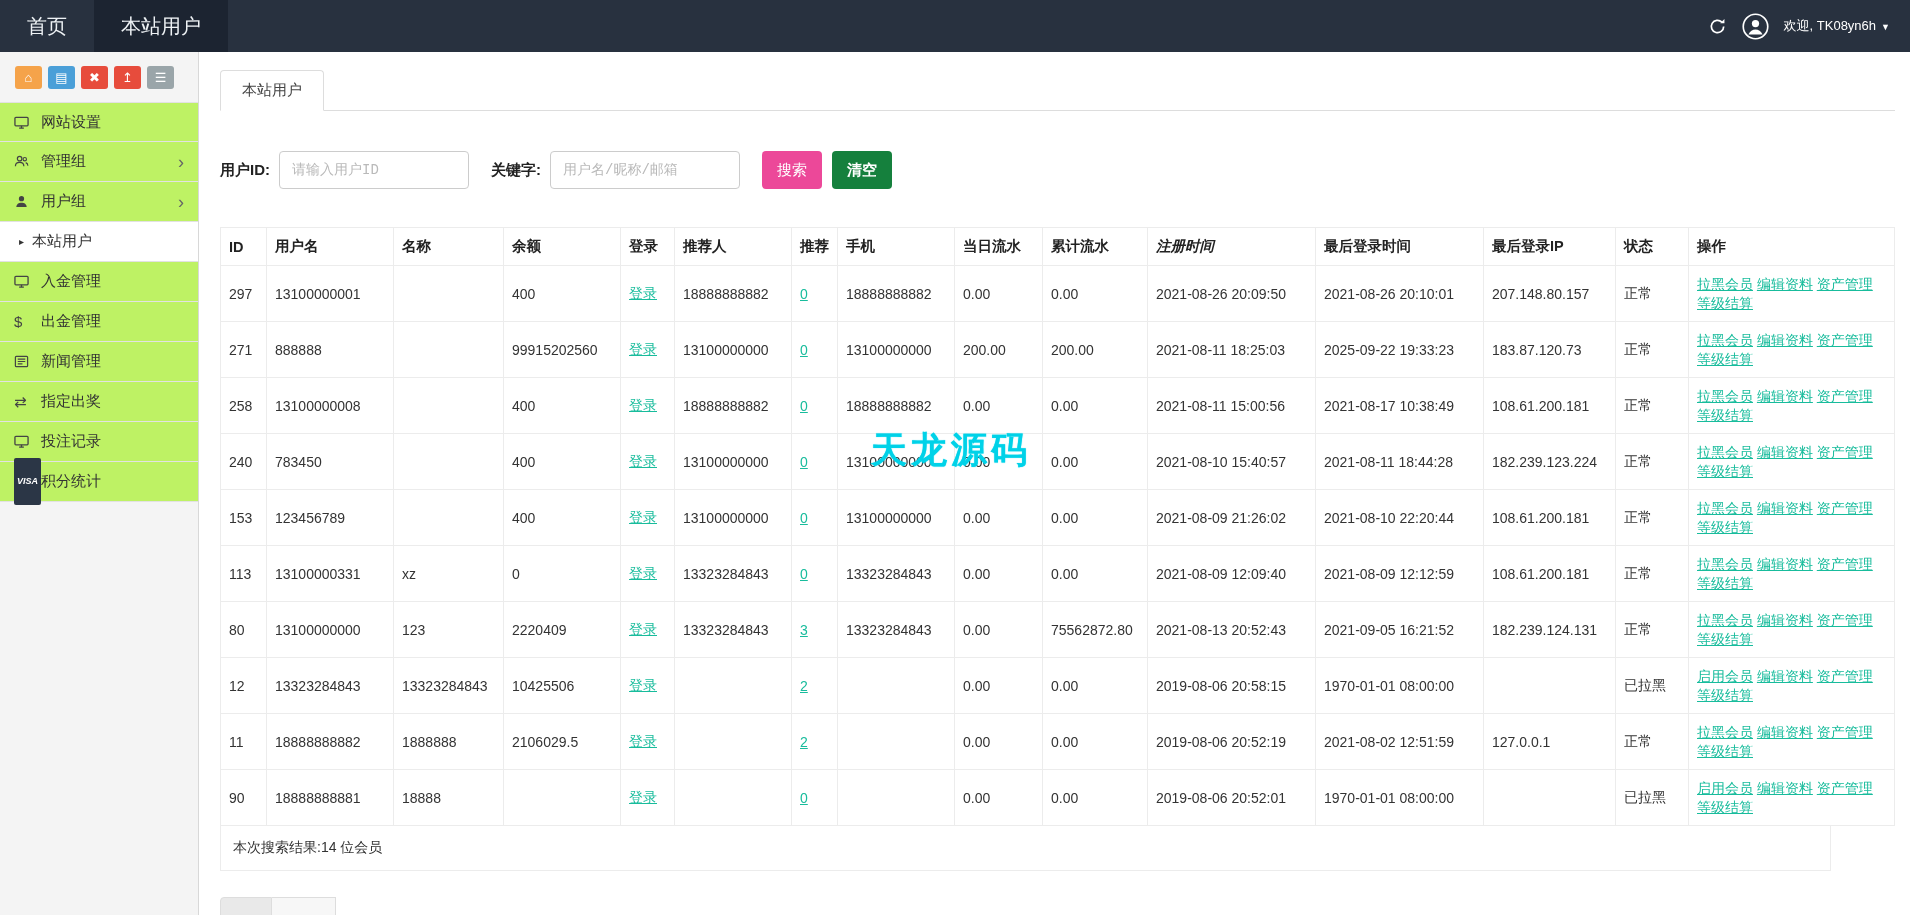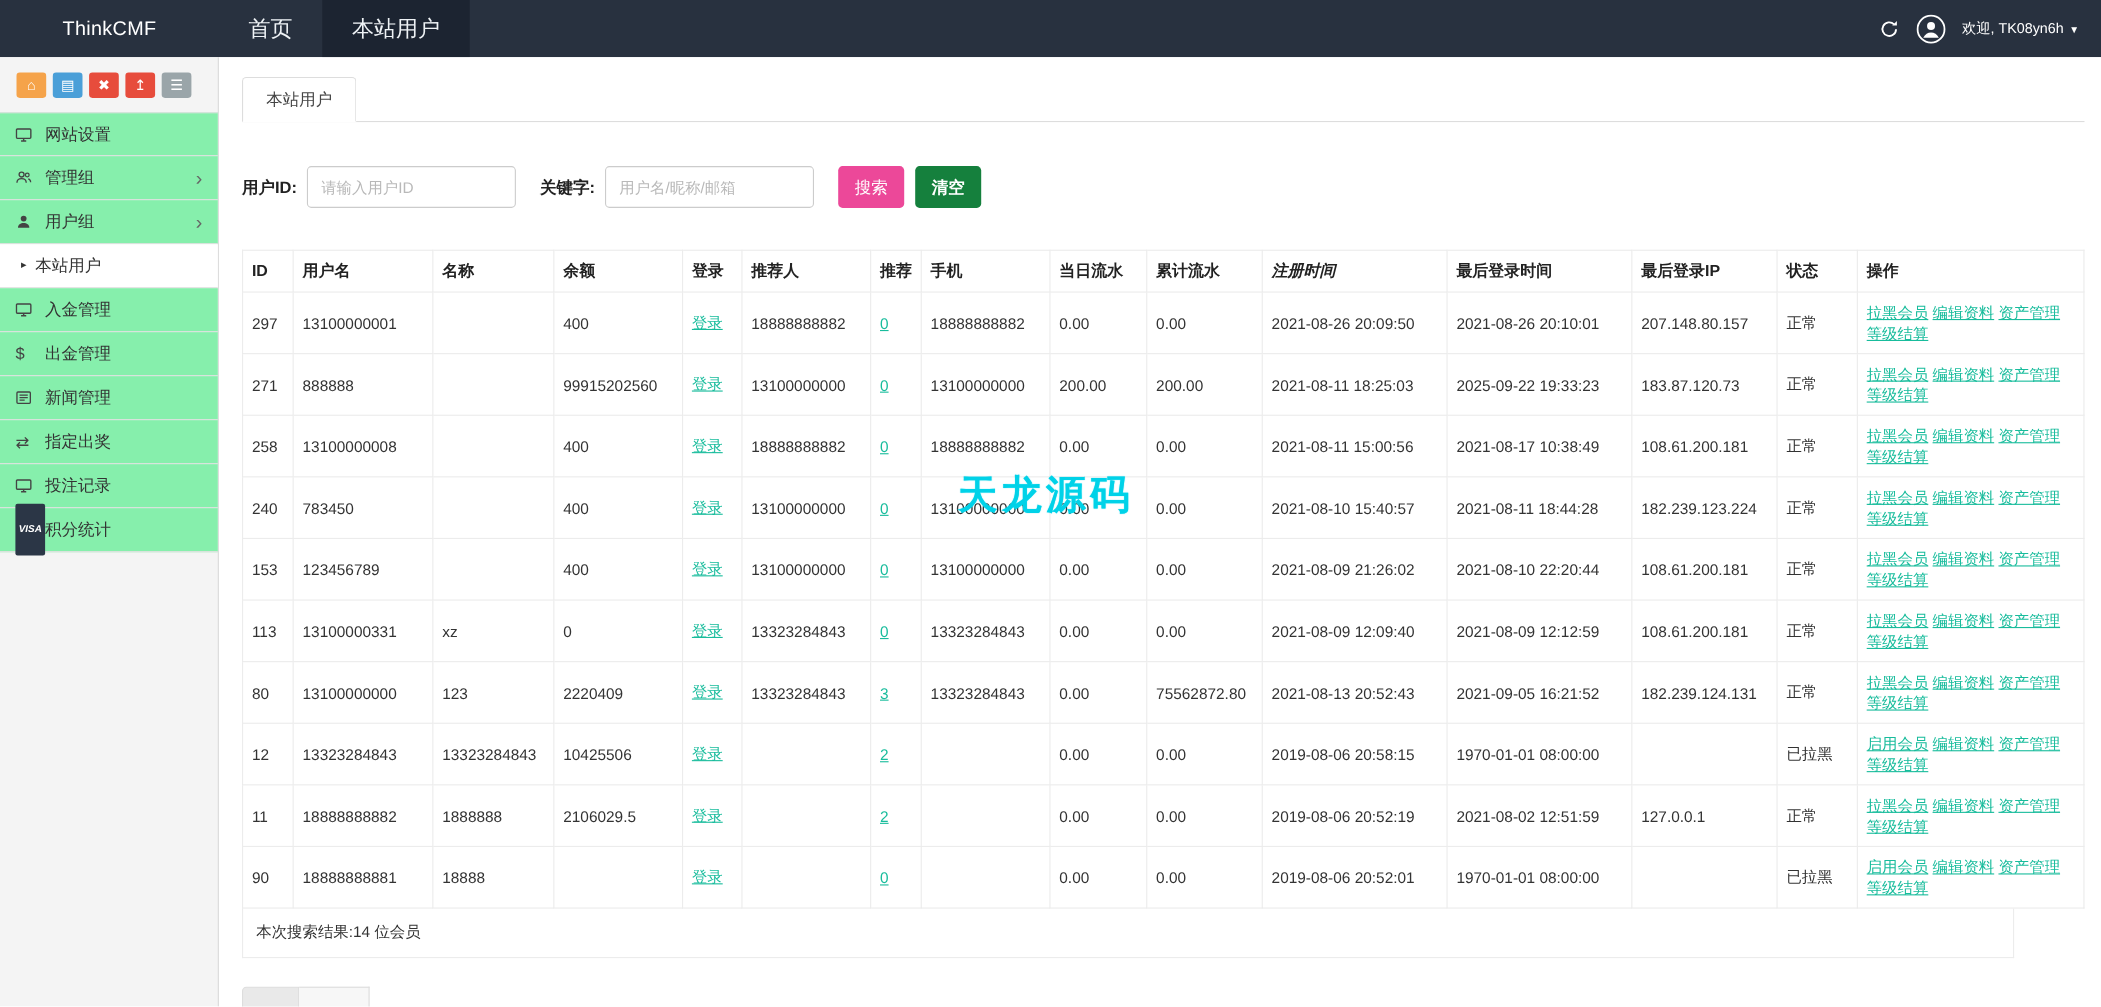--- a/index.html
+++ b/index.html
@@ -24,41 +24,41 @@
   .layout { display:flex; height:863px; }
   .sidebar { width:199px; flex-shrink:0; background:#f4f4f4; border-right:1px solid #d8d8d8; }
   .quick-icons { display:flex; gap:6px; padding:14px 15px 13px; }
   .qicon { width:27px; height:23px; border-radius:3px; color:#fff; font-size:13px;
            display:flex; align-items:center; justify-content:center; cursor:pointer; }
   .q-orange { background:#f5a34a; } .q-blue { background:#4a9fd8; }
   .q-red { background:#e74c3c; } .q-gray { background:#9aa5a9; }
 
   .menu { list-style:none; }
   .menu-item { height:40px; display:flex; align-items:center; padding:0 14px; font-size:15px;
-               color:#333; border-bottom:1px solid #e2e2e2; background:#86efac; cursor:pointer; }
+               color:#333; border-bottom:1px solid #e2e2e2; background:#bef264; cursor:pointer; }
   .menu-item:first-child { border-top:1px solid #e2e2e2; }
   .menu-item .mi { width:27px; display:inline-flex; align-items:center; color:#444; font-size:15px; }
   .menu-item .chev { margin-left:auto; color:#666; font-size:18px; line-height:1; }
   .menu-item.submenu { background:#fff; padding-left:19px; }
   .menu-item.submenu .arrow { font-size:10px; margin-right:8px; color:#333; }
   .visa-badge { display:inline-block; background:#2b3646; color:#fff; font-size:9px;
                 font-weight:bold; font-style:italic; border-radius:2px; padding:19px 3px; line-height:1; }
 
   
   .main { flex:1; position:relative; background:#fff; padding:18px 0 0 21px; }
   .tabstrip { width:1675px; border-bottom:1px solid #ddd; }
   .tab { display:inline-block; padding:10px 21px; font-size:15px; color:#444; background:#fff;
          border:1px solid #ddd; border-bottom:1px solid #fff; border-radius:4px 4px 0 0;
          margin-bottom:-1px; cursor:pointer; }
 
   .filter-bar { margin-top:40px; display:flex; align-items:center; font-size:15px; color:#222; }
   .filter-label { font-weight:bold; margin-right:9px; }
   .filter-input { width:190px; height:38px; border:1px solid #ccc; border-radius:4px;
                   padding:0 12px; font-size:14px; color:#be185d; margin-right:22px;
-                  font-family:Liberation Sans, sans-serif; outline:none; }
+                  font-family:Liberation Mono, monospace; outline:none; }
   .filter-input::placeholder { color:#b9b9b9; }
   .btn { height:38px; border:none; border-radius:4px; color:#fff; font-size:15px;
          padding:0 15px; cursor:pointer; margin-right:10px; font-family:inherit; }
   .btn-search { background:#ec4899; }
   .btn-clear { background:#15803d;font-weight:bold; }
 
   .user-table { width:1675px; margin-top:38px; border-collapse:collapse; table-layout:fixed;
                 font-size:14px; color:#333; }
   .user-table th, .user-table td { border:1px solid #ececec; padding:6px 8px; text-align:left;
                                    vertical-align:middle; }
@@ -83,21 +83,20 @@
   .pstub-2 { width:64px; background:#f7f7f7; border-left:none; }
 
   .watermark { position:absolute; left:672px; top:374px; font-size:36px; font-weight:bold;
                color:#00d2e8; letter-spacing:4px; pointer-events:none;
                text-shadow:0 0 1px rgba(0,210,232,.8); }
 </style>
 </head>
 <body>
 
 <header class="topbar">
-  <div class="brand">ThinkCMF</div>
   <nav class="topnav">
     <a class="topnav-item">首页</a>
     <a class="topnav-item active">本站用户</a>
   </nav>
   <div class="topbar-right">
     <span class="tb-icon">
       <svg width="19" height="19" viewBox="0 0 20 20">
           <path d="M16.5 10a6.5 6.5 0 1 1-1.9-4.6" fill="none" stroke="#fff" stroke-width="1.8"></path>
           <path d="M17.3 2.2v4.4h-4.4z" fill="#fff"></path>
         </svg>

